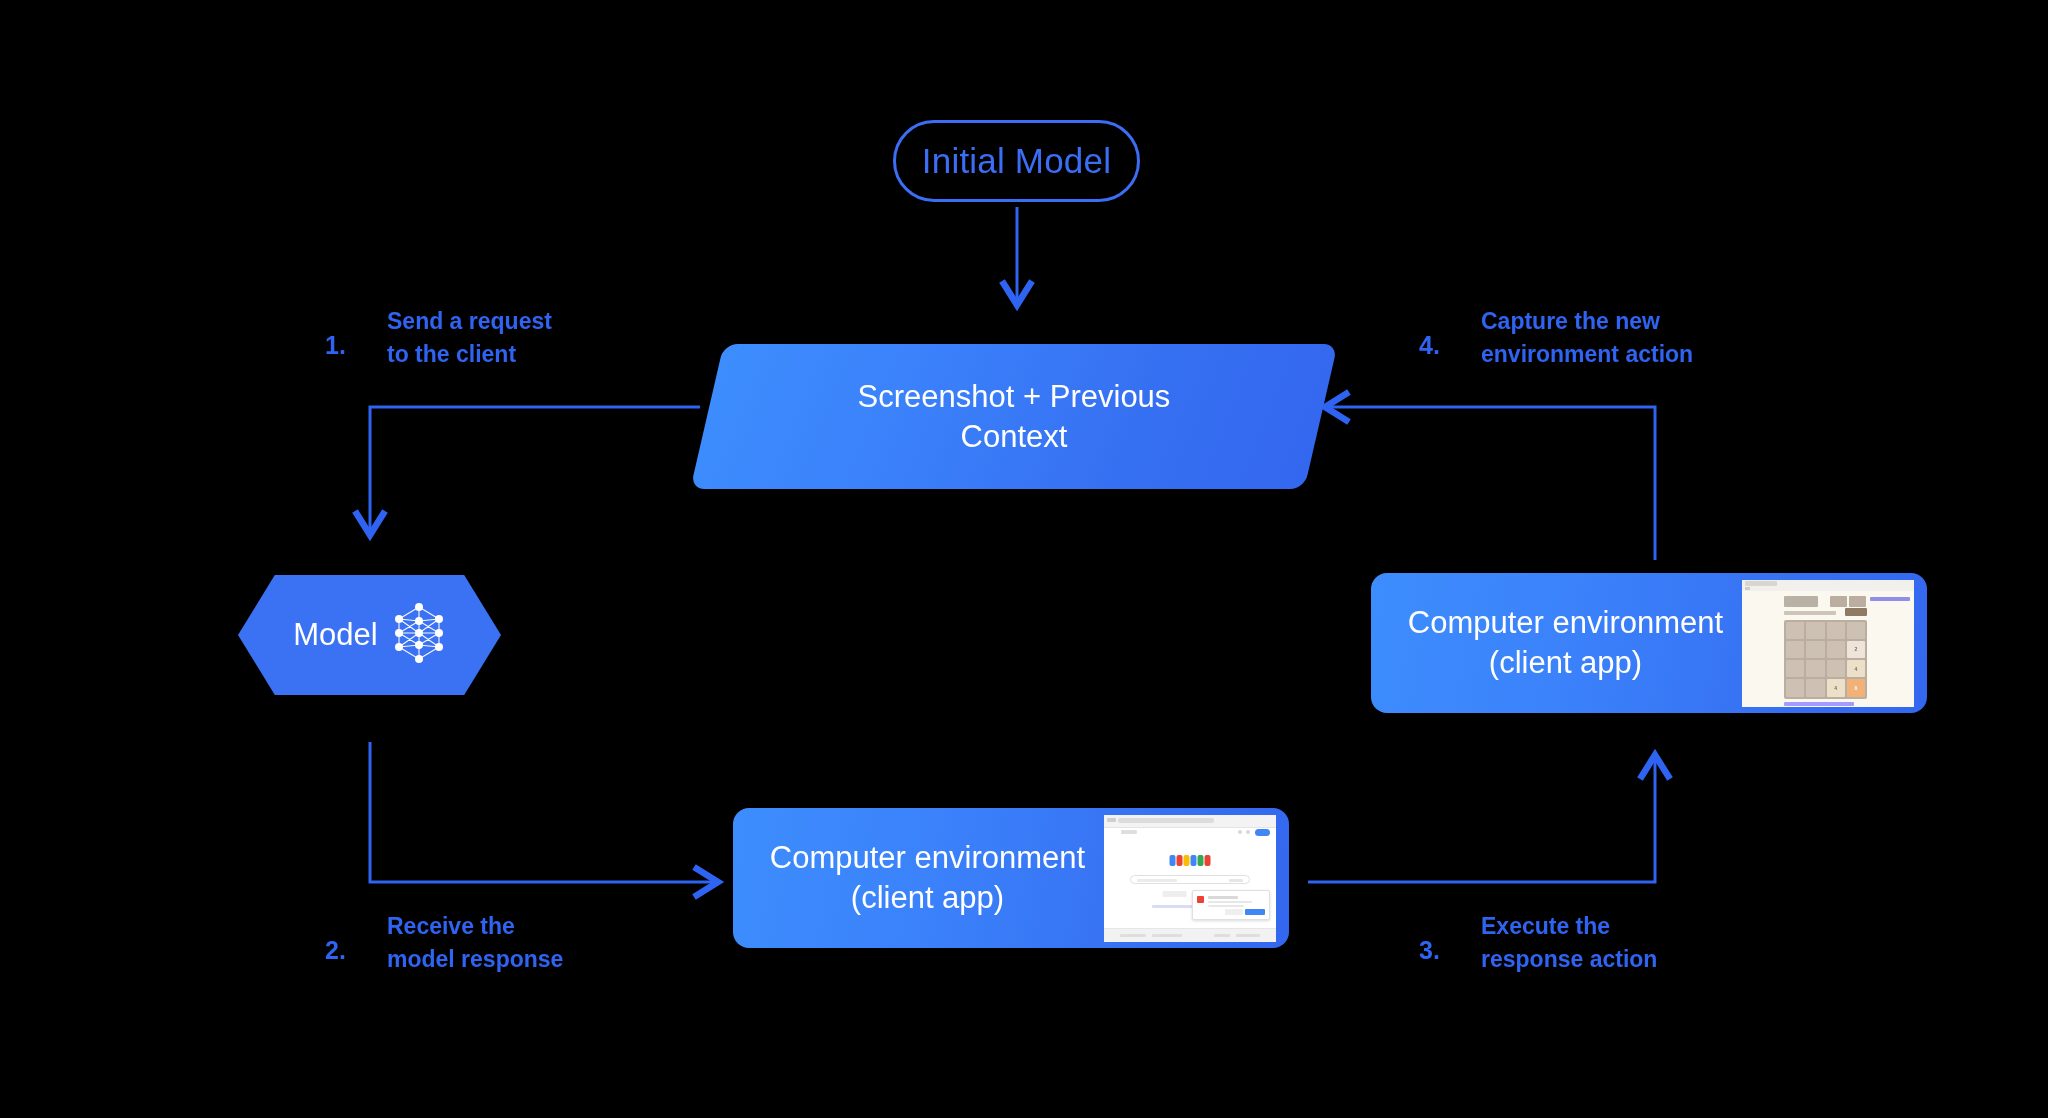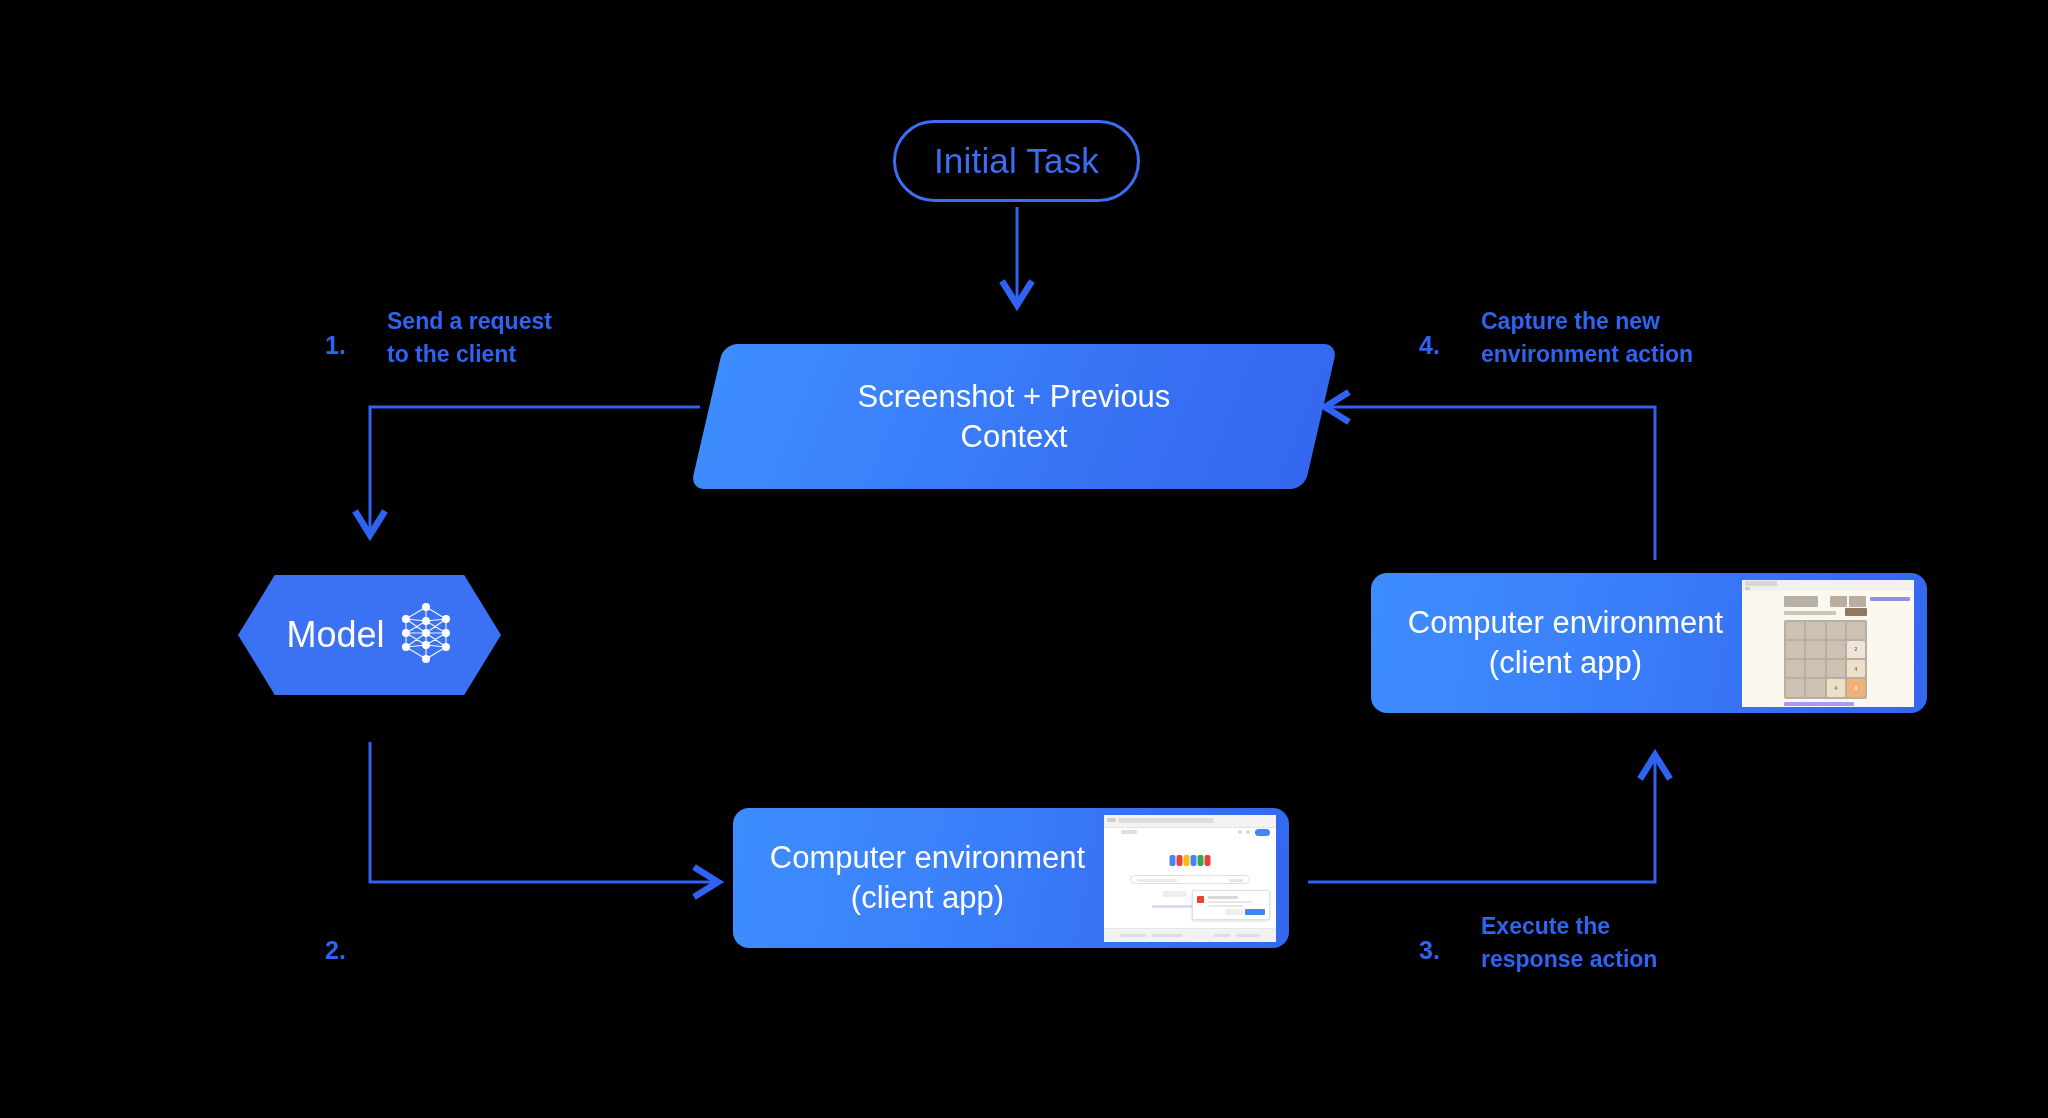--- a/index.html
+++ b/index.html
@@ -58,21 +58,21 @@
     position: absolute; inset: 0;
     background: #3a72f3;
     clip-path: polygon(14% 0%, 86% 0%, 100% 50%, 86% 100%, 14% 100%, 0% 50%);
   }
   .hex-inner {
     position: absolute; inset: 0;
     display: flex; align-items: center; justify-content: center;
     gap: 14px;
     z-index: 2;
   }
-  .hex-inner .mlabel { color: #ffffff; font-size: 36px; }
+  .hex-inner .mlabel { color: #ffffff; font-size: 31px; }
 
   
   .card {
     position: absolute;
     border-radius: 16px;
     display: flex; align-items: center;
     overflow: hidden;
   }
   .card .ctext {
     color: #ffffff;
@@ -176,21 +176,21 @@
     <path d="M700,407 L370,407 L370,535" fill="none" stroke="#2f63f2" stroke-width="3" marker-end="url(#ah)"></path>
 
     <path d="M370,742 L370,882 L718,882" fill="none" stroke="#2f63f2" stroke-width="3" marker-end="url(#ah)"></path>
 
     <path d="M1308,882 L1655,882 L1655,755" fill="none" stroke="#2f63f2" stroke-width="3" marker-end="url(#ah)"></path>
 
     <path d="M1655,560 L1655,407 L1325,407" fill="none" stroke="#2f63f2" stroke-width="3" marker-end="url(#ah)"></path>
   </svg>
 
   <div class="pill">
-    <span>Initial Task</span>
+    <span>Initial Model</span>
   </div>
 
   <div class="para-wrap">
     <div class="para-shape"></div>
     <div class="para-label" style="white-space:pre-line">Screenshot + Previous
 Context</div>
   </div>
 
   <div class="hex-wrap">
     <div class="hex-shape"></div>
@@ -317,20 +317,22 @@
     </div>
   </div>
 
   <div class="step" id="step-1">
     <div class="num">1.</div>
     <div class="txt">Send a request
 to the client</div>
   </div>
   <div class="step" id="step-2">
     <div class="num">2.</div>
+    <div class="txt">Receive the
+model response</div>
   </div>
   <div class="step" id="step-3">
     <div class="num">3.</div>
     <div class="txt">Execute the
 response action</div>
   </div>
   <div class="step" id="step-4">
     <div class="num">4.</div>
     <div class="txt">Capture the new
 environment action</div>

